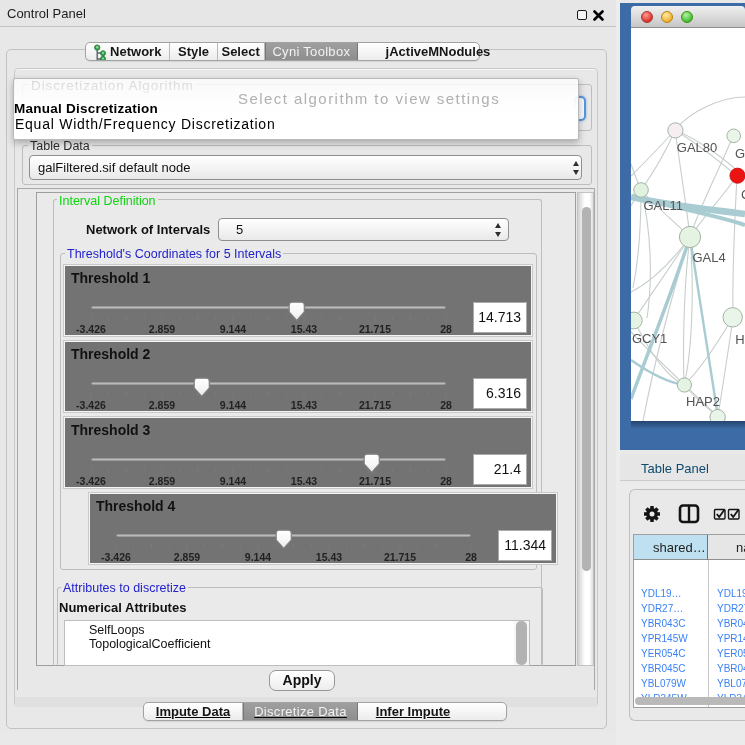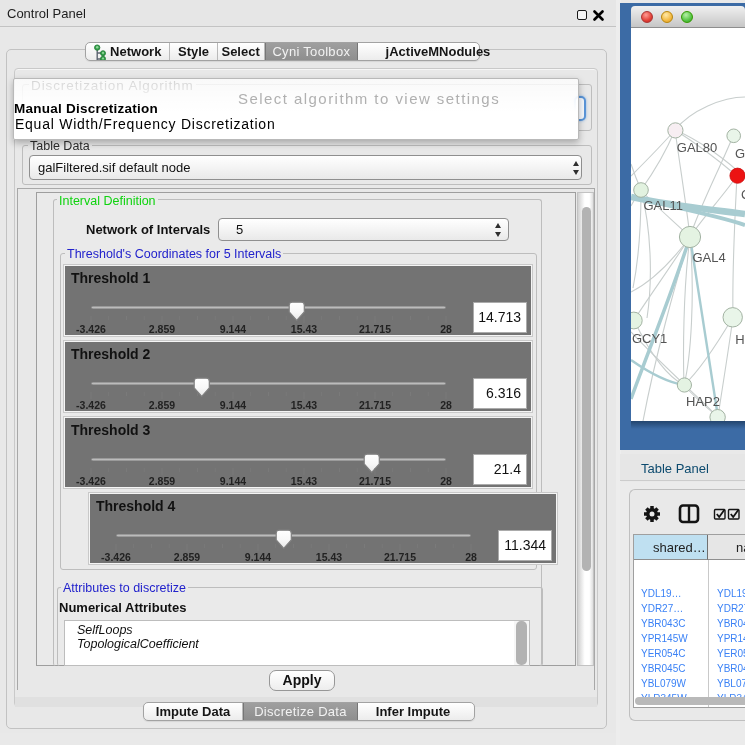--- a/index.html
+++ b/index.html
@@ -18,21 +18,21 @@
 #panelA { left:6px; top:49px; width:601px; height:680px; border:1px solid #c2c2c2; border-radius:5px; background:#e8e8e8; }
 #panelB { left:14px; top:68px; width:584px; height:639px; border:1px solid #c9c9c9; border-radius:4px; background:#e8e8e8; box-shadow:inset 0 1px 0 #f6f6f6; }
 
 
 .tabbar { height:19px; border:1px solid #a2a2a2; border-radius:5px; background:linear-gradient(#ffffff,#ececec); display:flex; box-shadow:0 1px 1px rgba(0,0,0,0.08); }
 .tabbar .seg { height:100%; display:flex; align-items:center; justify-content:center; font-size:13px; font-weight:bold; color:#161616; border-right:1px solid #b9b9b9; }
 .tabbar .seg:last-child { border-right:none; border-radius:0 4px 4px 0; }
 .tabbar .seg:first-child { border-radius:4px 0 0 4px; }
 .tabbar .seg.dark { background:linear-gradient(#9f9f9f,#8e8e8e); color:#f2f2f2; font-weight:normal; letter-spacing:0.3px; border-left:1px solid #767676; border-right:1px solid #767676; }
 #toptabs { left:85px; top:42px; width:395px; }
-#bottabs { left:143px; top:702px; width:332px; }
+#bottabs { left:143px; top:702px; width:364px;text-decoration:underline; }
 
 
 .group { border:1px solid #bdbdbd; border-radius:3px; }
 .gtitle { position:absolute; font-size:12.5px; background:#eaeaea; padding:0 2px; }
 
 
 #grpDisc { left:22px; top:84px; width:570px; height:47px; }
 #grpDiscT { left:29px; top:78px; color:#4a4a4a; background:#e8e8e8; font-size:13.5px; letter-spacing:0.9px; }
 #combo1btn { left:574px; top:96px; width:12px; height:25px; border:2.5px solid #5a95d8; border-radius:5px; background:#f5f8fc; box-shadow:0 0 3px #8ab6e4; }
 
@@ -76,21 +76,21 @@
 .trow .field { position:absolute; left:409px; top:37px; width:54px; height:31px; background:#fff; border:1px solid #ababab; }
 .trow .field span { position:absolute; right:5px; top:6px; font-size:14px; color:#111; }
 .track { position:absolute; left:27px; top:41px; width:355px; height:2.6px; border:1px solid #9a9a9a; border-radius:3px; background:linear-gradient(#9a9a9a,#dddddd); }
 .thumbsvg { position:absolute; top:35.5px; }
 
 
 #grpAttr { left:57px; top:587px; width:486px; height:79px; border-bottom:none; }
 #grpAttrT { left:61px; top:581px; color:#2222cc; }
 #lblNumAttr { left:59px; top:600px; font-size:13px; font-weight:bold; color:#111; }
 #attrlist { left:64px; top:620px; width:466px; height:46px; background:#ffffff; border:1px solid #bdbdbd; font-size:12.5px; color:#111; padding-top:2px; }
-#attrlist div { padding-left:12px; height:14px; line-height:14px;font-style:italic; }
+#attrlist div { padding-left:24px; height:14px; line-height:14px; }
 #attrScroll { left:514px; top:621px; width:15px; height:44px; background:#f6f6f6; }
 #attrThumb { left:516px; top:621px; width:11px; height:44px; background:#b2b2b2; border-radius:5px; }
 
 #applyRow { left:18px; top:667px; width:576px; height:23px; background:#e8e8e8; }
 #btnApply { left:269px; top:670px; width:66px; height:21px; border:1px solid #979797; border-radius:7px; background:linear-gradient(#ffffff,#ededed); font-size:14px; font-weight:bold; color:#111; text-align:center; line-height:19px; }
 #bandBottom { left:15px; top:697px; width:582px; height:10px; background:#e0e0e0; }
 
 
 #gutter { left:616px; top:0; width:5px; height:745px; background:#ededed; }
 #netwin { left:620px; top:3px; width:125px; height:447px; background:#3c6ba5; }

